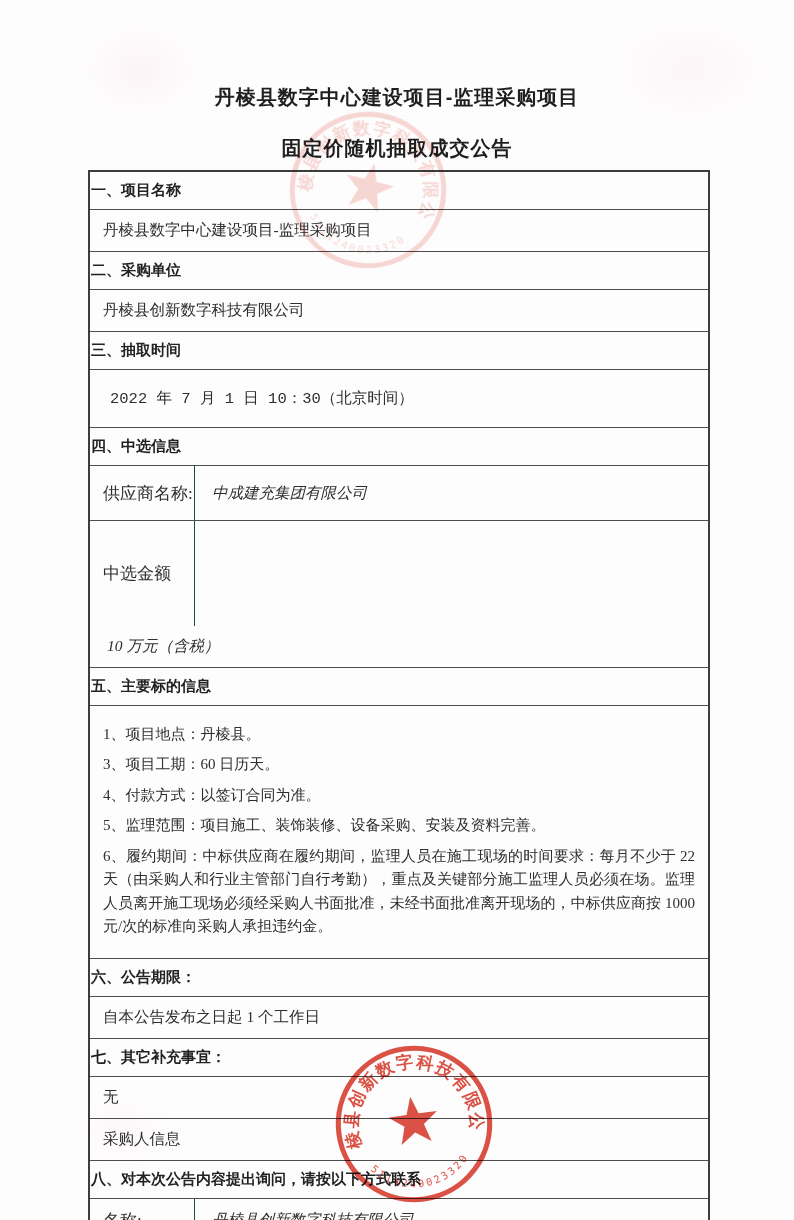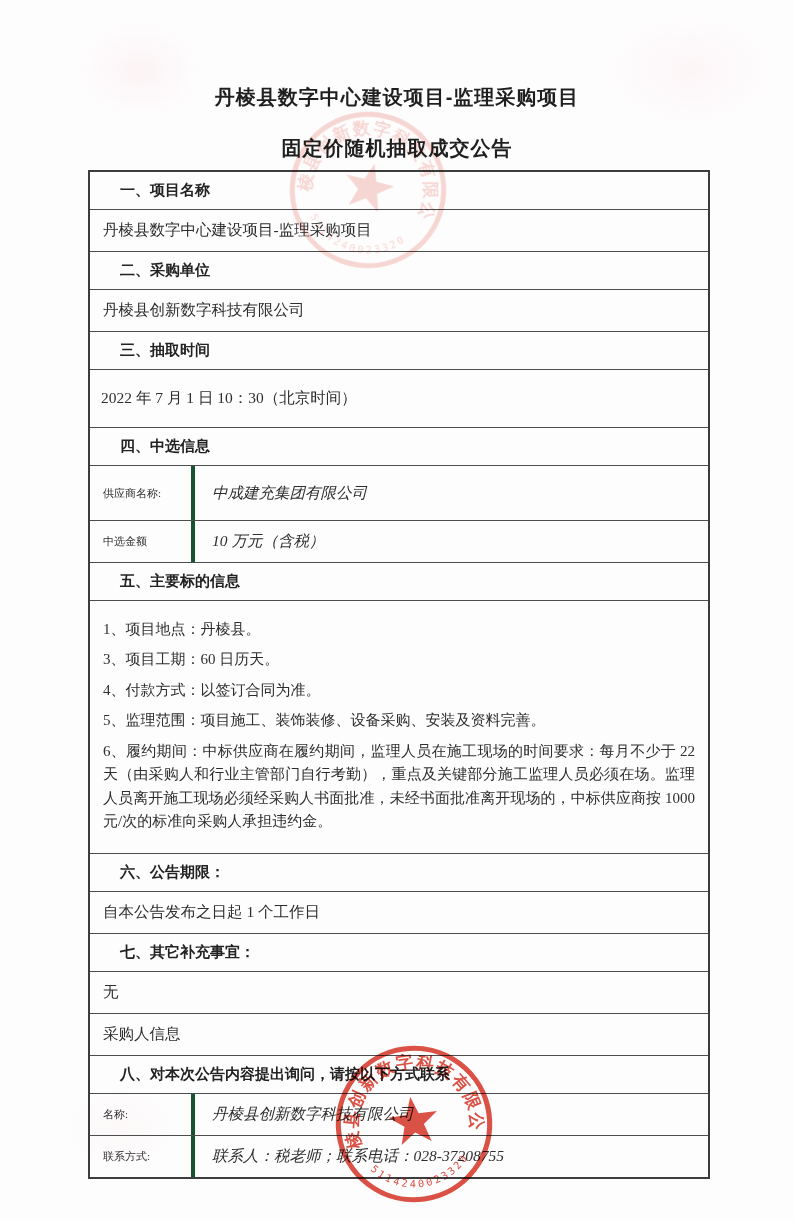--- a/index.html
+++ b/index.html
@@ -28,39 +28,39 @@
 
   .doc-table{
     position:absolute; left:88px; top:170px; width:618px;
     border:2px solid #3d3d3d; background:transparent;
   }
   .row{ border-top:1px solid #4d4d4d; box-sizing:border-box; }
   .row:first-child{ border-top:none; }
   .row-header{
     font-family:"Liberation Sans","DejaVu Sans",sans-serif;
     font-weight:bold; font-size:15px; color:#222;
-    padding:9px 30px; min-height:35px; display:flex; align-items:center;
+    padding:9px 1px; min-height:35px; display:flex; align-items:center;
   }
   .row-value{
     font-size:15.5px; padding:10px 13px; min-height:40px;
     display:flex; align-items:center;
   }
-  .row-time{ min-height:56px; padding:18px 11px; }
+  .row-time{ min-height:56px; padding:18px 20px;font-family:Liberation Mono, monospace; }
   .row-pair{ display:flex; align-items:stretch; }
   .pair-label{
-    width:105px; flex:0 0 105px; border-right:4px solid #14532d;
-    padding:10px 0 10px 13px; font-size:11px;
+    width:105px; flex:0 0 105px; border-right:1px solid #14532d;
+    padding:10px 0 10px 13px; font-size:17px;
     display:flex; align-items:center; box-sizing:border-box;
   }
   .pair-value{
     flex:1; padding:10px 0 10px 17px; font-size:15.5px;
     display:flex; align-items:center;font-style:italic;
   }
   .pair-tall{ min-height:55px; }
-  .pair-short{ min-height:38px; }
+  .pair-short{ min-height:38px;flex-direction:column; }
   .pair-bottom{ min-height:41px; }
   .row-list{ padding:8px 13px 10px 13px; }
   .row-list p{ margin:10px 0; font-size:15px; line-height:1.35; }
   .row-list p.long{ line-height:1.55; text-align:justify; }
 
   .stamp{ position:absolute; pointer-events:none; mix-blend-mode:multiply; }
   .stamp svg{ display:block; width:100%; height:100%; }
   .stamp-main{ left:328px; top:1038px; width:172px; height:172px; opacity:.88;
                transform:rotate(-8deg); }
   .stamp-faint{ left:282px; top:104px; width:172px; height:172px; opacity:.20;

